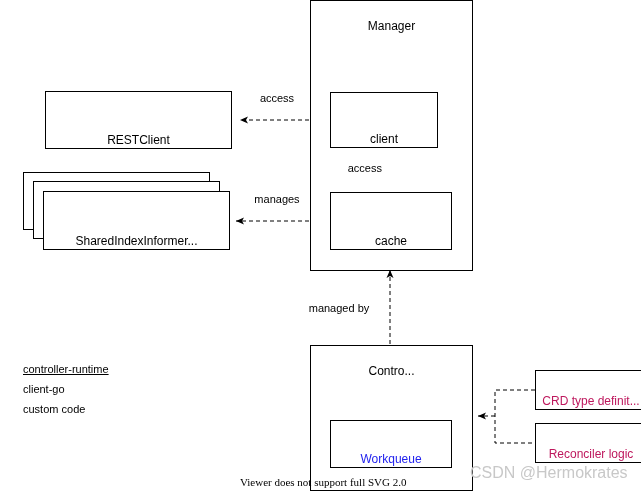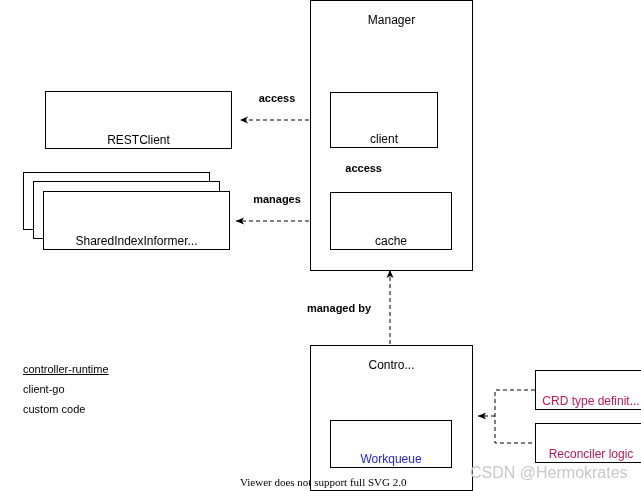--- a/index.html
+++ b/index.html
@@ -28,35 +28,34 @@
     justify-content: center;
     text-align: center;
     font-size: 12px;
     color: #000000;
     line-height: 1.15;
     white-space: nowrap;
   }
   .container-box {
     align-items: flex-start;
     justify-content: center;
-    padding-top: 13px;
+    padding-top: 19px;
   }
   .box-label {
     display: block;
   }
   .green-text { color: #be185d; }
   .blue-text  { color: #2222ee; }
 
   .edge-label {
     position: absolute;
     font-size: 11px;
     color: #000000;
     white-space: nowrap;
     text-align: center;
-    font-weight: bold;
   }
   .legend-item {
     position: absolute;
     font-size: 11px;
     color: #000000;
     white-space: nowrap;
   }
   .footnote {
     position: absolute;
     font-family: "Liberation Serif", serif;

